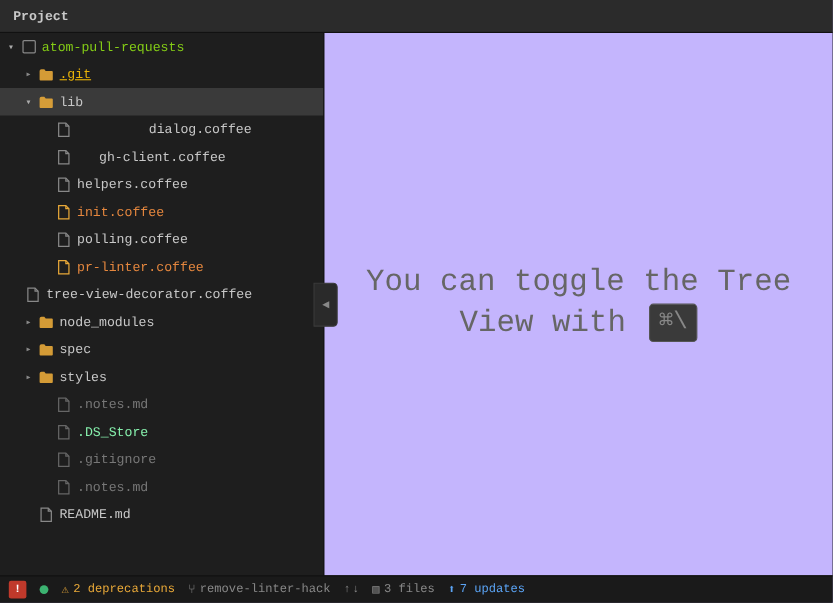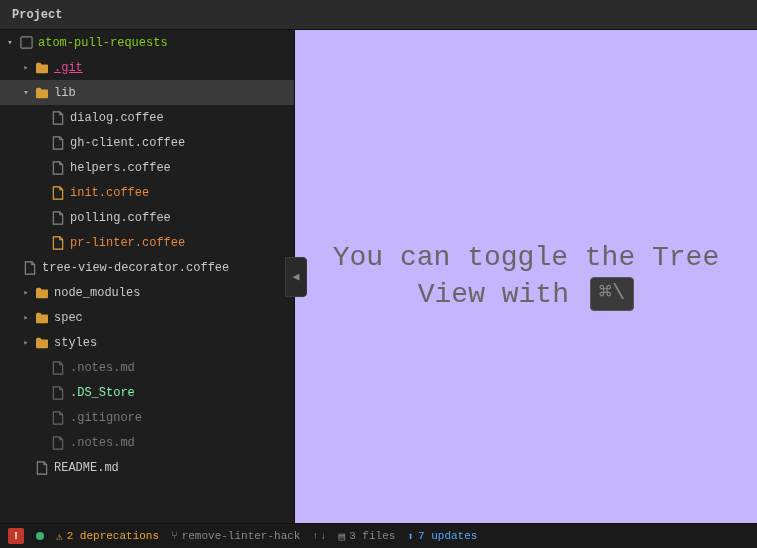--- a/index.html
+++ b/index.html
@@ -216,50 +216,50 @@
         </span>
         <span style="flex: 1 1 0%; overflow: hidden; text-overflow: ellipsis; white-space: nowrap; color: #84cc16;">atom-pull-requests</span>
       </div>
       <div class="tree-item" style="padding-left: 20px;">
         <span class="arrow" style="width: 12px; display: inline-flex; align-items: center; justify-content: center; margin-right: 2px; color: rgb(136, 136, 136); font-size: 9px; flex-shrink: 0;">▸</span>
         <span style="width: 16px; height: 16px; display: inline-flex; align-items: center; justify-content: center; margin-right: 4px; flex-shrink: 0;">
           <svg viewBox="0 0 16 14" width="14" height="12">
     <path d="M1 3 Q1 1 3 1 L6 1 L7.5 3 L14 3 Q15 3 15 4 L15 12 Q15 13 14 13 L2 13 Q1 13 1 12 Z" fill="#e8a838" opacity="0.9"></path>
   </svg>
         </span>
-        <span style="flex: 1 1 0%; overflow: hidden; text-overflow: ellipsis; white-space: nowrap; color: #ec4899; text-decoration: underline;">.git</span>
+        <span style="flex: 1 1 0%; overflow: hidden; text-overflow: ellipsis; white-space: nowrap; color: #eab308; text-decoration: underline;">.git</span>
       </div>
       <div class="tree-item" style="padding-left: 20px; background: rgb(58, 58, 58);">
         <span class="arrow" style="width: 12px; display: inline-flex; align-items: center; justify-content: center; margin-right: 2px; color: rgb(170, 170, 170); font-size: 9px; flex-shrink: 0;">▾</span>
         <span style="width: 16px; height: 16px; display: inline-flex; align-items: center; justify-content: center; margin-right: 4px; flex-shrink: 0;">
           <svg viewBox="0 0 16 14" width="14" height="12">
     <path d="M1 3 Q1 1 3 1 L6 1 L7.5 3 L14 3 Q15 3 15 4 L15 12 Q15 13 14 13 L2 13 Q1 13 1 12 Z" fill="#e8a838" opacity="0.9"></path>
   </svg>
         </span>
         <span style="flex: 1 1 0%; overflow: hidden; text-overflow: ellipsis; white-space: nowrap; color: rgb(200, 200, 200);">lib</span>
       </div>
       <div class="tree-item" style="padding-left: 36px;">
         <span class="arrow" style="width: 12px; display: inline-flex; align-items: center; justify-content: center; margin-right: 2px; flex-shrink: 0; visibility: hidden;">▸</span>
         <span style="width: 16px; height: 16px; display: inline-flex; align-items: center; justify-content: center; margin-right: 4px; flex-shrink: 0;">
           <svg viewBox="0 0 12 15" width="12" height="14">
     <path d="M1 1 L8 1 L11 4 L11 14 L1 14 Z" fill="none" stroke="#888" stroke-width="1.2"></path>
     <path d="M8 1 L8 4 L11 4" fill="none" stroke="#888" stroke-width="1.2"></path>
   </svg>
         </span>
-        <span style="flex: 1 1 0%; overflow: hidden; text-overflow: ellipsis; white-space: nowrap; color: rgb(200, 200, 200);">dialog.coffee</span>
-      </div>
-      <div class="tree-item" style="padding-left: 36px;">
-        <span class="arrow" style="width: 12px; display: inline-flex; align-items: center; justify-content: center; margin-right: 2px; flex-shrink: 0; visibility: hidden;">▸</span>
-        <span style="width: 16px; height: 16px; display: inline-flex; align-items: center; justify-content: center; margin-right: 4px; flex-shrink: 0;">
-          <svg viewBox="0 0 12 15" width="12" height="14">
-    <path d="M1 1 L8 1 L11 4 L11 14 L1 14 Z" fill="none" stroke="#888" stroke-width="1.2"></path>
-    <path d="M8 1 L8 4 L11 4" fill="none" stroke="#888" stroke-width="1.2"></path>
-  </svg>
-        </span>
-        <span style="flex: 1 1 0%; overflow: hidden; text-overflow: ellipsis; white-space: nowrap; color: rgb(200, 200, 200);">gh-client.coffee</span>
+        <span style="flex: 1 1 0%; overflow: hidden; text-overflow: ellipsis; white-space: nowrap; color: rgb(200, 200, 200); text-align: center;">dialog.coffee</span>
+      </div>
+      <div class="tree-item" style="padding-left: 36px;">
+        <span class="arrow" style="width: 12px; display: inline-flex; align-items: center; justify-content: center; margin-right: 2px; flex-shrink: 0; visibility: hidden;">▸</span>
+        <span style="width: 16px; height: 16px; display: inline-flex; align-items: center; justify-content: center; margin-right: 4px; flex-shrink: 0;">
+          <svg viewBox="0 0 12 15" width="12" height="14">
+    <path d="M1 1 L8 1 L11 4 L11 14 L1 14 Z" fill="none" stroke="#888" stroke-width="1.2"></path>
+    <path d="M8 1 L8 4 L11 4" fill="none" stroke="#888" stroke-width="1.2"></path>
+  </svg>
+        </span>
+        <span style="flex: 1 1 0%; overflow: hidden; text-overflow: ellipsis; white-space: nowrap; color: rgb(200, 200, 200); margin-left: 20px;">gh-client.coffee</span>
       </div>
       <div class="tree-item" style="padding-left: 36px;">
         <span class="arrow" style="width: 12px; display: inline-flex; align-items: center; justify-content: center; margin-right: 2px; flex-shrink: 0; visibility: hidden;">▸</span>
         <span style="width: 16px; height: 16px; display: inline-flex; align-items: center; justify-content: center; margin-right: 4px; flex-shrink: 0;">
           <svg viewBox="0 0 12 15" width="12" height="14">
     <path d="M1 1 L8 1 L11 4 L11 14 L1 14 Z" fill="none" stroke="#888" stroke-width="1.2"></path>
     <path d="M8 1 L8 4 L11 4" fill="none" stroke="#888" stroke-width="1.2"></path>
   </svg>
         </span>
         <span style="flex: 1 1 0%; overflow: hidden; text-overflow: ellipsis; white-space: nowrap; color: rgb(200, 200, 200);">helpers.coffee</span>

